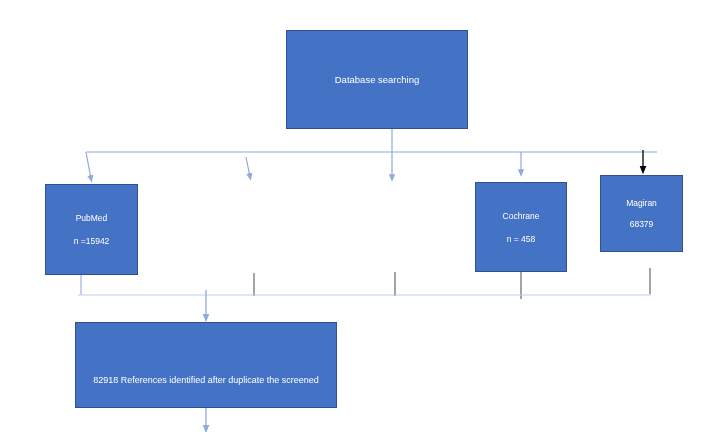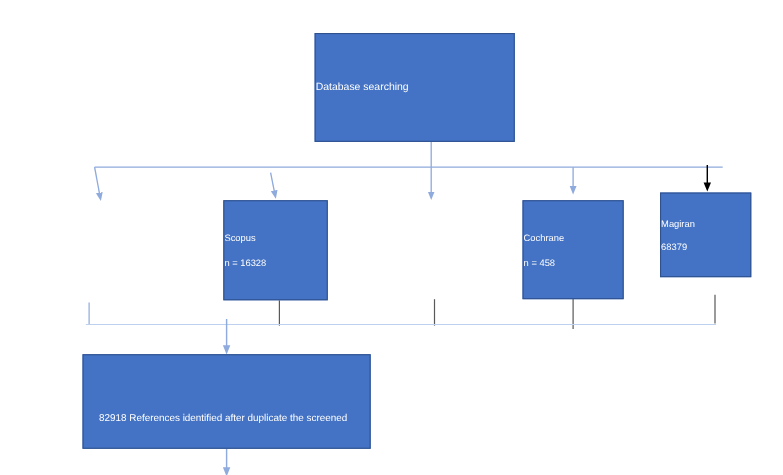--- a/index.html
+++ b/index.html
@@ -13,21 +13,21 @@
   svg#wires{position:absolute;left:0;top:0;width:712px;height:432px;overflow:visible;}
 
   .node{
     position:absolute;
     box-sizing:border-box;
     background:#4472C4;
     border:1.5px solid #2F528F;
     color:#ffffff;
     display:flex;
     flex-direction:column;
-    align-items:flex-start;
+    align-items:center;
     justify-content:center;
     text-align:center;
     z-index:3;
   }
   .node .line{display:block;white-space:nowrap;}
 
   
   #node-top{left:286px;top:30px;width:182px;height:99px;}
   #node-top .line{font-size:9.5px;}
 
@@ -96,25 +96,25 @@
 
     <g>
       <line x1="206" y1="408" x2="206" y2="429" stroke="#8FAADC" stroke-width="1.3" marker-end="url(#ah-blue)"></line>
     </g>
   </svg>
 
   <div class="node" id="node-top">
     <span class="line">Database searching</span>
   </div>
 
+  <div class="node db" id="node-pubmed">
+    <span class="line label">PubMed</span>
+    <span class="line count">n =15942</span>
+  </div>
 
-  <div class="node db" id="node-scopus">
-    <span class="line label">Scopus</span>
-    <span class="line count">n = 16328</span>
-  </div>
 
 
   <div class="node db" id="node-cochrane">
     <span class="line label">Cochrane</span>
     <span class="line count">n = 458</span>
   </div>
 
   <div class="node db" id="node-magiran">
     <span class="line label">Magiran</span>
     <span class="line count">68379</span>

